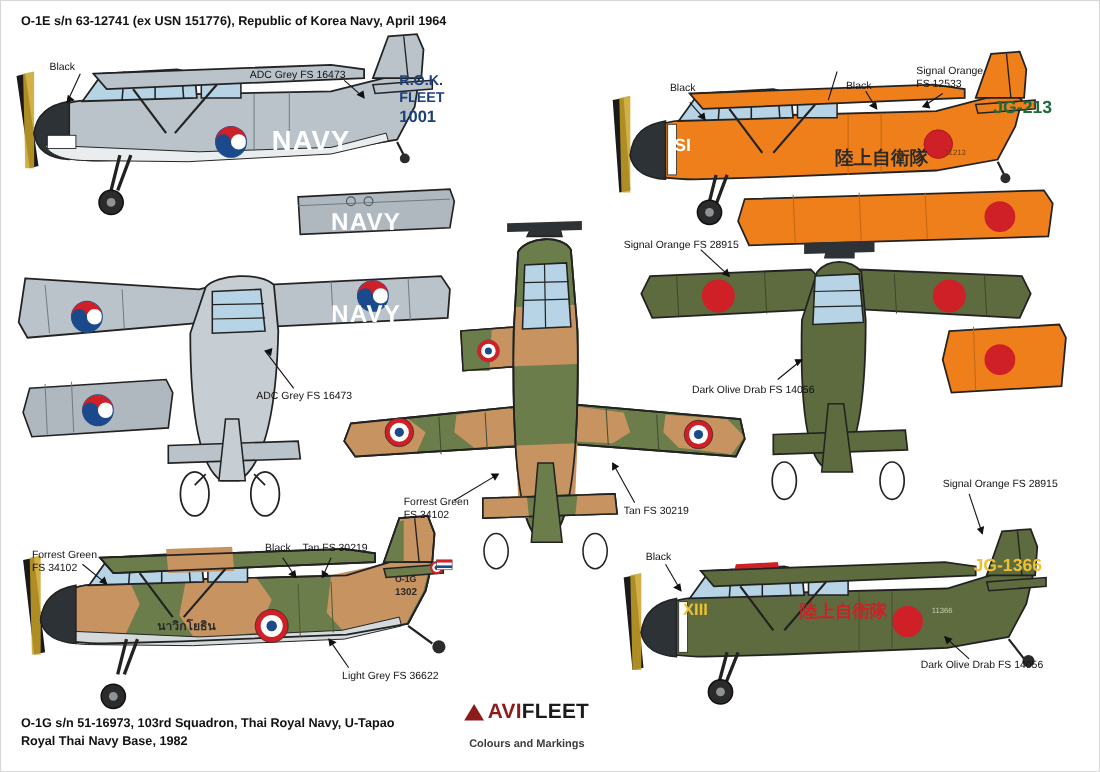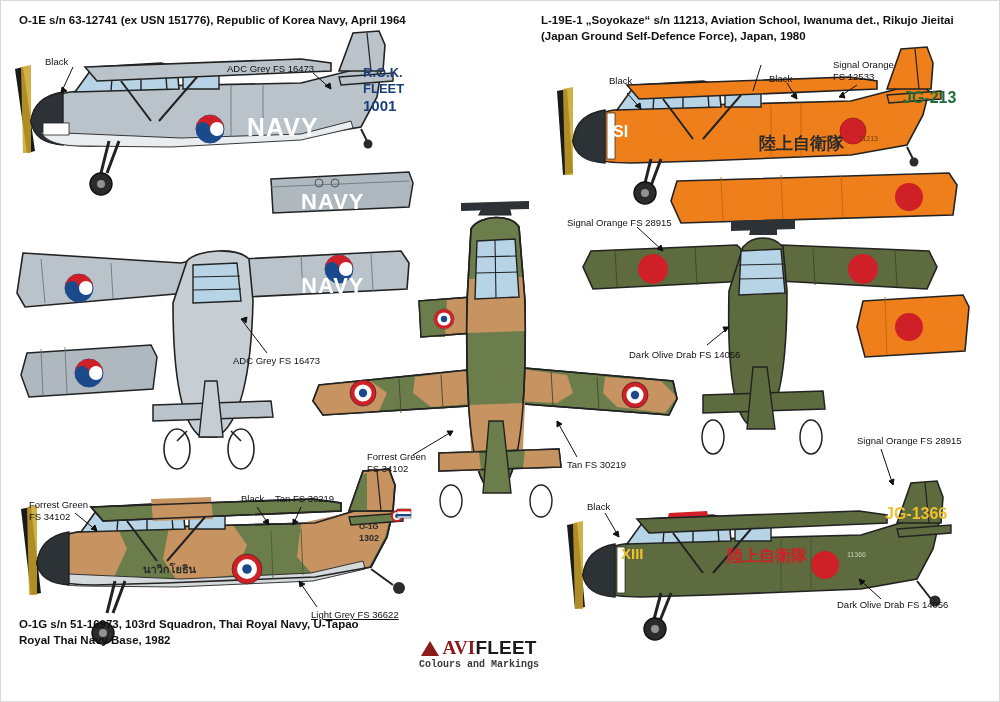--- a/index.html
+++ b/index.html
@@ -10,22 +10,22 @@
     overflow:hidden;
     position:relative;
   }
   .sheet{position:absolute;inset:0;border:1px solid #d8d8d8;box-sizing:border-box;}
   .cap{position:absolute;font-size:11.5px;font-weight:bold;color:#111;line-height:1.35;}
   .lbl{position:absolute;font-size:9.5px;color:#111;line-height:1.25;font-weight:normal;}
   .svgwrap{position:absolute;inset:0;}
   svg{display:block;}
   .brand{position:absolute;left:388px;top:636px;width:180px;text-align:center;}
   .brand .bname{font-size:19px;font-weight:bold;color:#1b1b1b;letter-spacing:.2px;}
-  .brand .bname .avi{color:#8c1b1b;font-family:Liberation Serif, serif;}
-  .brand .bsub{font-size:10px;font-weight:bold;color:#3a3a3a;margin-top:0;font-family:Liberation Mono, monospace;}
+  .brand .bname .avi{color:#8c1b1b;}
+  .brand .bsub{font-size:10px;font-weight:bold;color:#3a3a3a;margin-top:12px;}
   .logo-tri{display:inline-block;width:0;height:0;border-left:9px solid transparent;border-right:9px solid transparent;border-bottom:15px solid #8c1b1b;vertical-align:-2px;margin-right:3px;}
 </style>
 </head>
 <body>
 
 <div class="sheet">
 
   <div class="svgwrap">
   <svg width="1000" height="702" viewBox="0 0 1000 702" xmlns="http://www.w3.org/2000/svg">
     <defs>
@@ -422,38 +422,37 @@
 
       <text x="358" y="528" font-family="Liberation Sans, sans-serif" font-size="8" font-weight="bold" fill="#2a2a2a">O-1G</text>
       <text x="358" y="540" font-family="Liberation Sans, sans-serif" font-size="9" font-weight="bold" fill="#2a2a2a">1302</text>
       <text x="142" y="572" font-family="DejaVu Sans, sans-serif" font-size="11" font-weight="bold" fill="#2a2a2a">นาวิกโยธิน</text>
     </g>
   </svg>
   </div>
 
   <div class="cap" style="left:18px;top:12px;width:460px;">O-1E s/n 63-12741 (ex USN 151776), Republic of Korea Navy, April 1964</div>
 
-  <div class="cap" style="left:540px;top:12px;width:450px;white-space:pre-line;">L-19E-1 „Soyokaze“ s/n 11213, Aviation School, Iwanuma det., Rikujo Jieitai (Japan Ground Self-Defence Force), Japan, 1980</div>
-
-  <div class="cap" style="left:18px;top:616px;width:350px;white-space:pre-line;">O-1G s/n 51-16973, 103rd Squadron, Thai Royal Navy, U-Tapao Royal Thai Navy Base, 1982</div>
+
+  <div class="cap" style="left:18px;top:650px;width:350px;white-space:pre-line;">O-1G s/n 51-16973, 103rd Squadron, Thai Royal Navy, U-Tapao Royal Thai Navy Base, 1982</div>
 
 
   <div class="lbl" style="left:44px;top:55px;">Black</div>
   <div class="lbl" style="left:226px;top:62px;">ADC Grey FS 16473</div>
   <div class="lbl" style="left:232px;top:354px;">ADC Grey FS 16473</div>
 
   <div class="lbl" style="left:366px;top:450px;white-space:pre-line;">Forrest Green
 FS 34102</div>
   <div class="lbl" style="left:566px;top:458px;">Tan FS 30219</div>
 
   <div class="lbl" style="left:28px;top:498px;white-space:pre-line;">Forrest Green
 FS 34102</div>
   <div class="lbl" style="left:240px;top:492px;">Black</div>
   <div class="lbl" style="left:274px;top:492px;">Tan FS 30219</div>
-  <div class="lbl" style="left:310px;top:608px;text-decoration:underline;">Light Grey FS 36622</div>
+  <div class="lbl" style="left:310px;top:608px;">Light Grey FS 36622</div>
 
   <div class="lbl" style="left:608px;top:74px;">Black</div>
   <div class="lbl" style="left:768px;top:72px;">Black</div>
   <div class="lbl" style="left:832px;top:58px;white-space:pre-line;">Signal Orange
 FS 12533</div>
 
   <div class="lbl" style="left:566px;top:216px;">Signal Orange FS 28915</div>
   <div class="lbl" style="left:628px;top:348px;">Dark Olive Drab FS 14056</div>
 
   <div class="lbl" style="left:856px;top:434px;">Signal Orange FS 28915</div>

